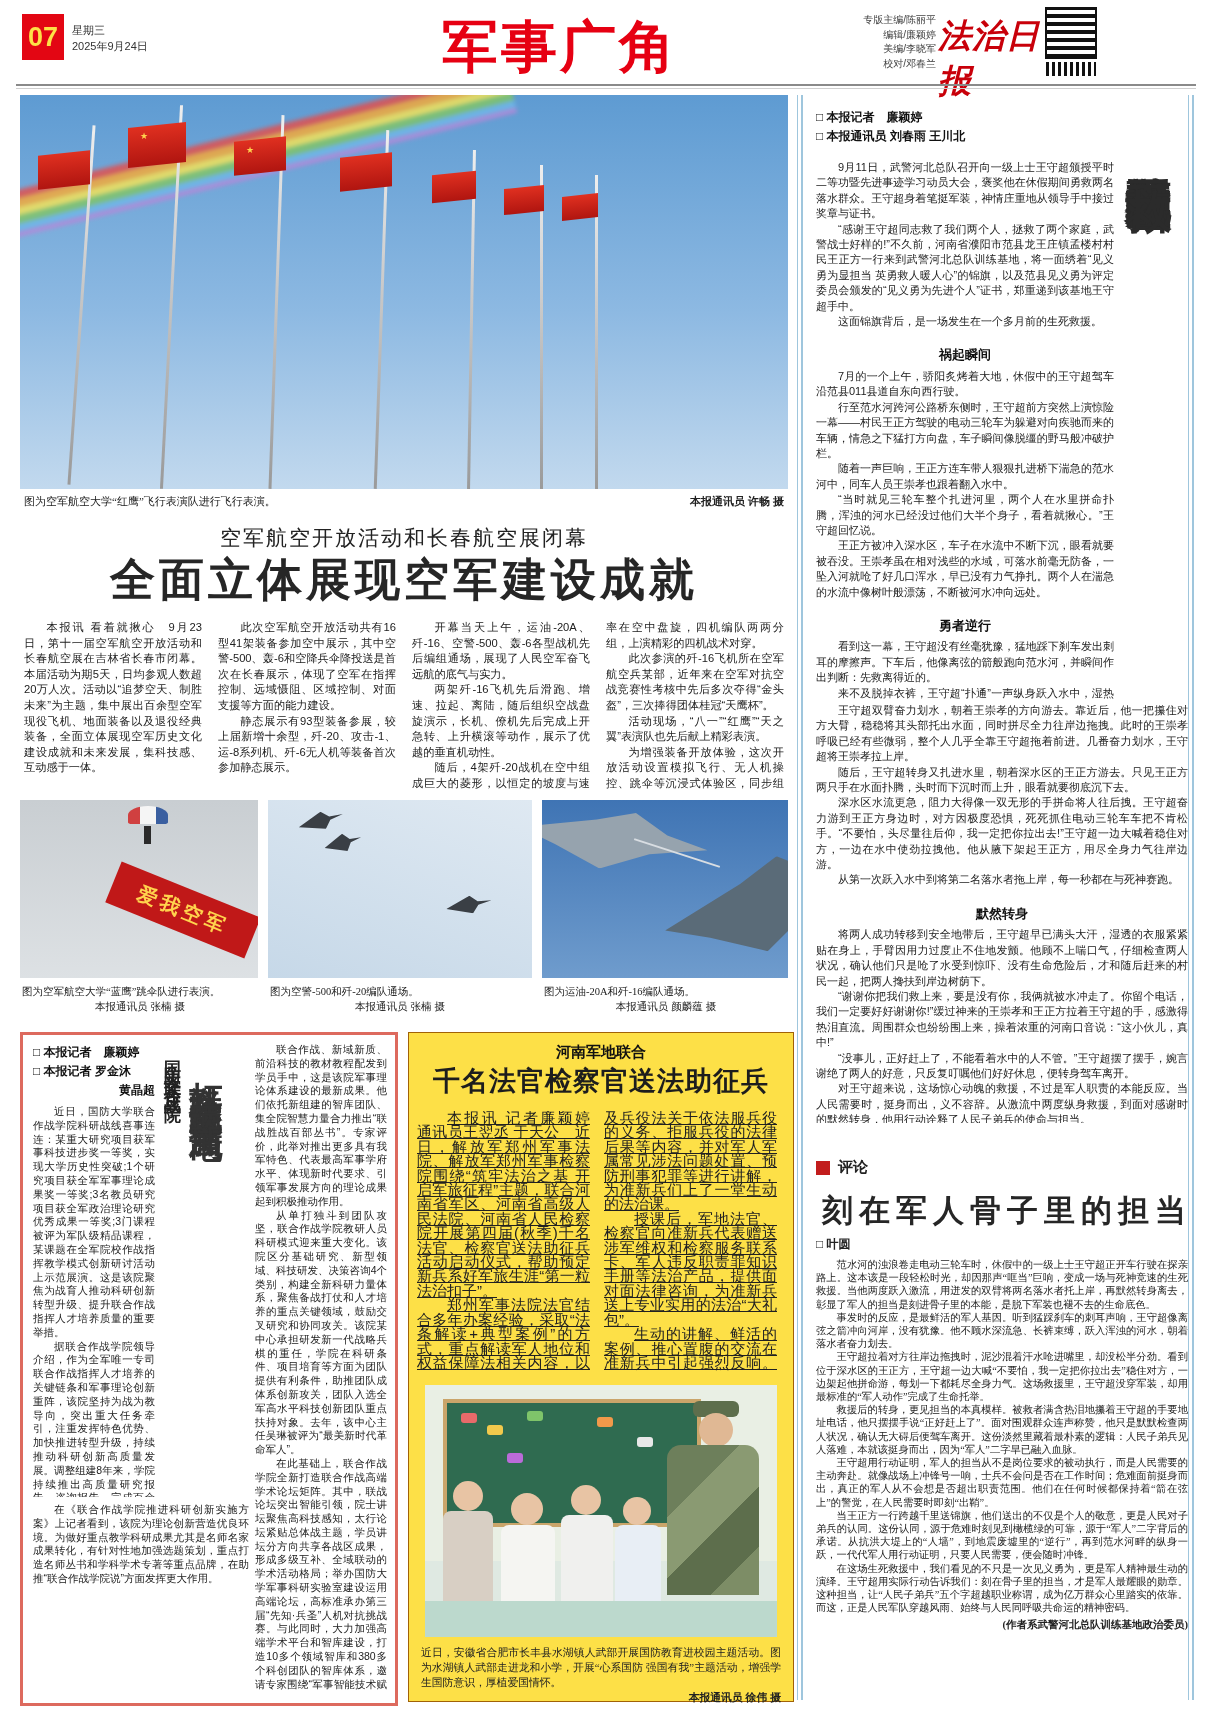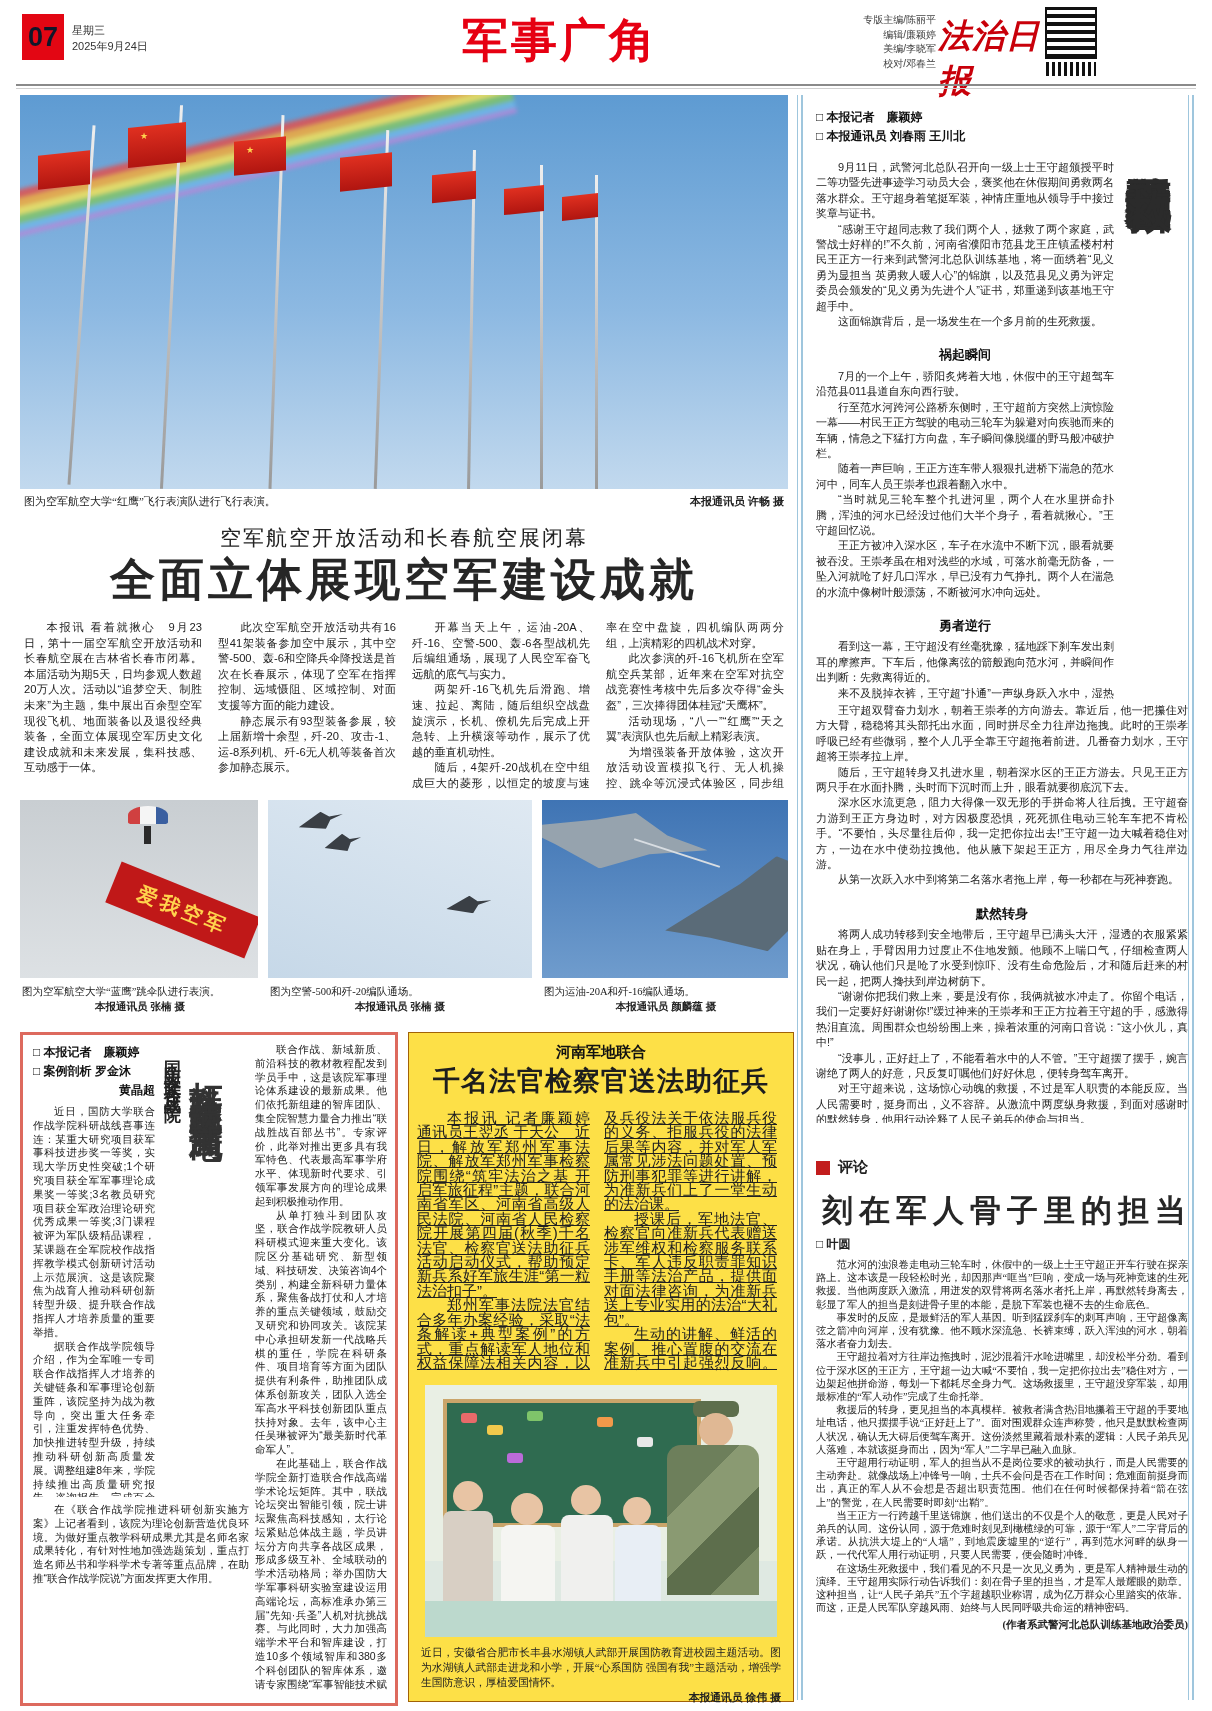--- a/index.html
+++ b/index.html
@@ -1,24 +1,24 @@
 <!DOCTYPE html>
 <html><head>
 <meta charset="utf-8">
 <style>
   html,body{margin:0;padding:0;background:#e8e8e8;}
   #page{position:relative;width:1212px;height:1711px;background:#fff;margin:0 auto;overflow:hidden;
         font-family:"Liberation Sans","DejaVu Sans",sans-serif;color:#212121;}
   .abs{position:absolute;}
   .serif{font-family:"Liberation Serif","DejaVu Serif",serif;}
   
-  .pagenum{left:22px;top:14px;width:42px;height:46px;background:#e30613;color:#0f172a;font-size:27px;font-weight:700;
+  .pagenum{left:22px;top:14px;width:42px;height:46px;background:#e30613;color:#fde047;font-size:27px;font-weight:700;
            line-height:46px;text-align:center;}
   .daybox{left:72px;top:22px;font-size:11px;line-height:16px;color:#333;}
-  .section-title{left:430px;top:10px;width:260px;text-align:center;font-size:46px;font-weight:800;color:#e60012;letter-spacing:3px;}
+  .section-title{left:430px;top:10px;width:260px;text-align:center;font-size:56px;font-weight:800;color:#e60012;letter-spacing:3px;}
   .credits{left:836px;top:13px;width:100px;font-size:10px;line-height:14.5px;color:#444;text-align:right;}
   .masthead{left:938px;top:14px;width:106px;font-size:33px;font-weight:700;font-style:italic;color:#c8000a;
             font-family:"Liberation Serif","DejaVu Serif",serif;letter-spacing:1px;}
   .qr{left:1046px;top:8px;width:50px;height:50px;background:
       repeating-linear-gradient(0deg,#111 0 4px,#fff 4px 8px),
       repeating-linear-gradient(90deg,#111 0 4px,rgba(255,255,255,.85) 4px 8px);
       outline:2px solid #111;outline-offset:-1px;}
   .qr2{left:1046px;top:62px;width:50px;height:14px;background:repeating-linear-gradient(90deg,#111 0 3px,#fff 3px 6px);}
   .header-rule{left:16px;top:84px;width:1180px;height:0;border-top:2px solid #8a8a8a;border-bottom:1px solid #cfcfcf;padding-top:2px;}
   
@@ -35,21 +35,21 @@
   .strip3{left:542px;top:800px;width:246px;height:178px;background:linear-gradient(180deg,#3f74b4,#6f9ccd);}
   .banner{position:absolute;left:88px;top:88px;width:150px;height:44px;background:#c01818;transform:rotate(22deg);
           color:#ffd34d;font-weight:700;font-size:20px;text-align:center;line-height:44px;letter-spacing:4px;}
   .chute{position:absolute;left:108px;top:6px;width:40px;height:18px;border-radius:50% 50% 10% 10%;
          background:linear-gradient(90deg,#d04040 0 30%,#f5f5f5 30% 70%,#3a5fa0 70%);}
   .jumper{position:absolute;left:124px;top:26px;width:7px;height:18px;background:#2a2a2a;}
   .jet{position:absolute;width:46px;height:18px;background:#3a3f45;clip-path:polygon(0 45%,55% 0,70% 40%,100% 50%,70% 60%,55% 100%);}
   .bigplane{position:absolute;width:190px;height:60px;background:#96a3ae;clip-path:polygon(0 50%,40% 20%,60% 0,78% 30%,100% 45%,70% 65%,45% 100%,20% 70%);}
   .caption-line{font-size:11px;color:#222;display:flex;justify-content:space-between;font-family:"Liberation Serif","DejaVu Serif",serif;}
   .pcap{font-size:10.5px;line-height:15px;color:#222;font-family:"Liberation Serif","DejaVu Serif",serif;}
-  .pcap .credit{display:block;text-align:center;font-weight:700;font-family:"Liberation Sans","DejaVu Sans",sans-serif;}
+  .pcap .credit{display:block;text-align:center;font-weight:400;font-family:"Liberation Sans","DejaVu Sans",sans-serif;}
   
   .kicker{left:20px;top:524px;width:768px;text-align:center;font-size:21px;color:#222;letter-spacing:2px;}
   .headline{left:20px;top:550px;width:768px;text-align:center;font-size:45px;font-weight:800;color:#262626;letter-spacing:4px;}
   .maincols{left:24px;top:620px;width:760px;height:178px;column-count:4;column-gap:16px;overflow:hidden;
             font-size:11.2px;line-height:15.6px;}
   .jtext p{margin:0;text-indent:2em;text-align:justify;}
   
   .redbox{left:20px;top:1032px;width:372px;height:668px;border:3px solid #dd6a5e;background:#fff;}
   .tealbox{left:408px;top:1032px;width:384px;height:668px;border:1px solid #a16207;background:#fde047;}
   .bylines{font-size:12px;font-weight:700;line-height:19px;color:#111;}
@@ -168,21 +168,21 @@
     <span class="credit">本报通讯员 张楠 摄</span>
   </div>
   <div class="abs pcap" style="left:544px;top:984px;width:244px;">
     <span>图为运油-20A和歼-16编队通场。</span>
     <span class="credit">本报通讯员 颜麟蕴 摄</span>
   </div>
 
   <div class="abs redbox">
     <div class="abs bylines" style="left:10px;top:8px;">
       <div>□ 本报记者　廉颖婷</div>
-      <div>□ 案例剖析 罗金沐</div>
+      <div>□ 本报记者 罗金沐</div>
       <div style="padding-left:86px;">黄晶超</div>
     </div>
     <div class="abs smalltext jtext" style="left:10px;top:70px;width:122px;height:392px;">
         <p>近日，国防大学联合作战学院科研战线喜事连连：某重大研究项目获军事科技进步奖一等奖，实现大学历史性突破;1个研究项目获全军军事理论成果奖一等奖;3名教员研究项目获全军政治理论研究优秀成果一等奖;3门课程被评为军队级精品课程，某课题在全军院校作战指挥教学模式创新研讨活动上示范展演。这是该院聚焦为战育人推动科研创新转型升级、提升联合作战指挥人才培养质量的重要举措。</p>
         <p>据联合作战学院领导介绍，作为全军唯一专司联合作战指挥人才培养的关键链条和军事理论创新重阵，该院坚持为战为教导向，突出重大任务牵引，注重发挥特色优势、加快推进转型升级，持续推动科研创新高质量发展。调整组建8年来，学院持续推出高质量研究报告、咨询报告，完成百余项国家级、军队级科研项目，获国家级、军队级科研奖10余项，科研对教学和战斗力建设贡献率不断提高。</p>
       </div>
     <div class="abs vkick" style="left:138px;top:12px;height:230px;">国防大学联合作战学院</div>
     <div class="abs vtitle-left" style="left:160px;top:20px;height:446px;">打造联合作战军事理论新高地</div>
     <div class="abs smalltext jtext" style="left:10px;top:468px;width:216px;height:188px;">
         <p>在《联合作战学院推进科研创新实施方案》上记者看到，该院为理论创新营造优良环境。为做好重点教学科研成果尤其是名师名家成果转化，有针对性地加强选题策划，重点打造名师丛书和学科学术专著等重点品牌，在助推“联合作战学院说”方面发挥更大作用。</p>

